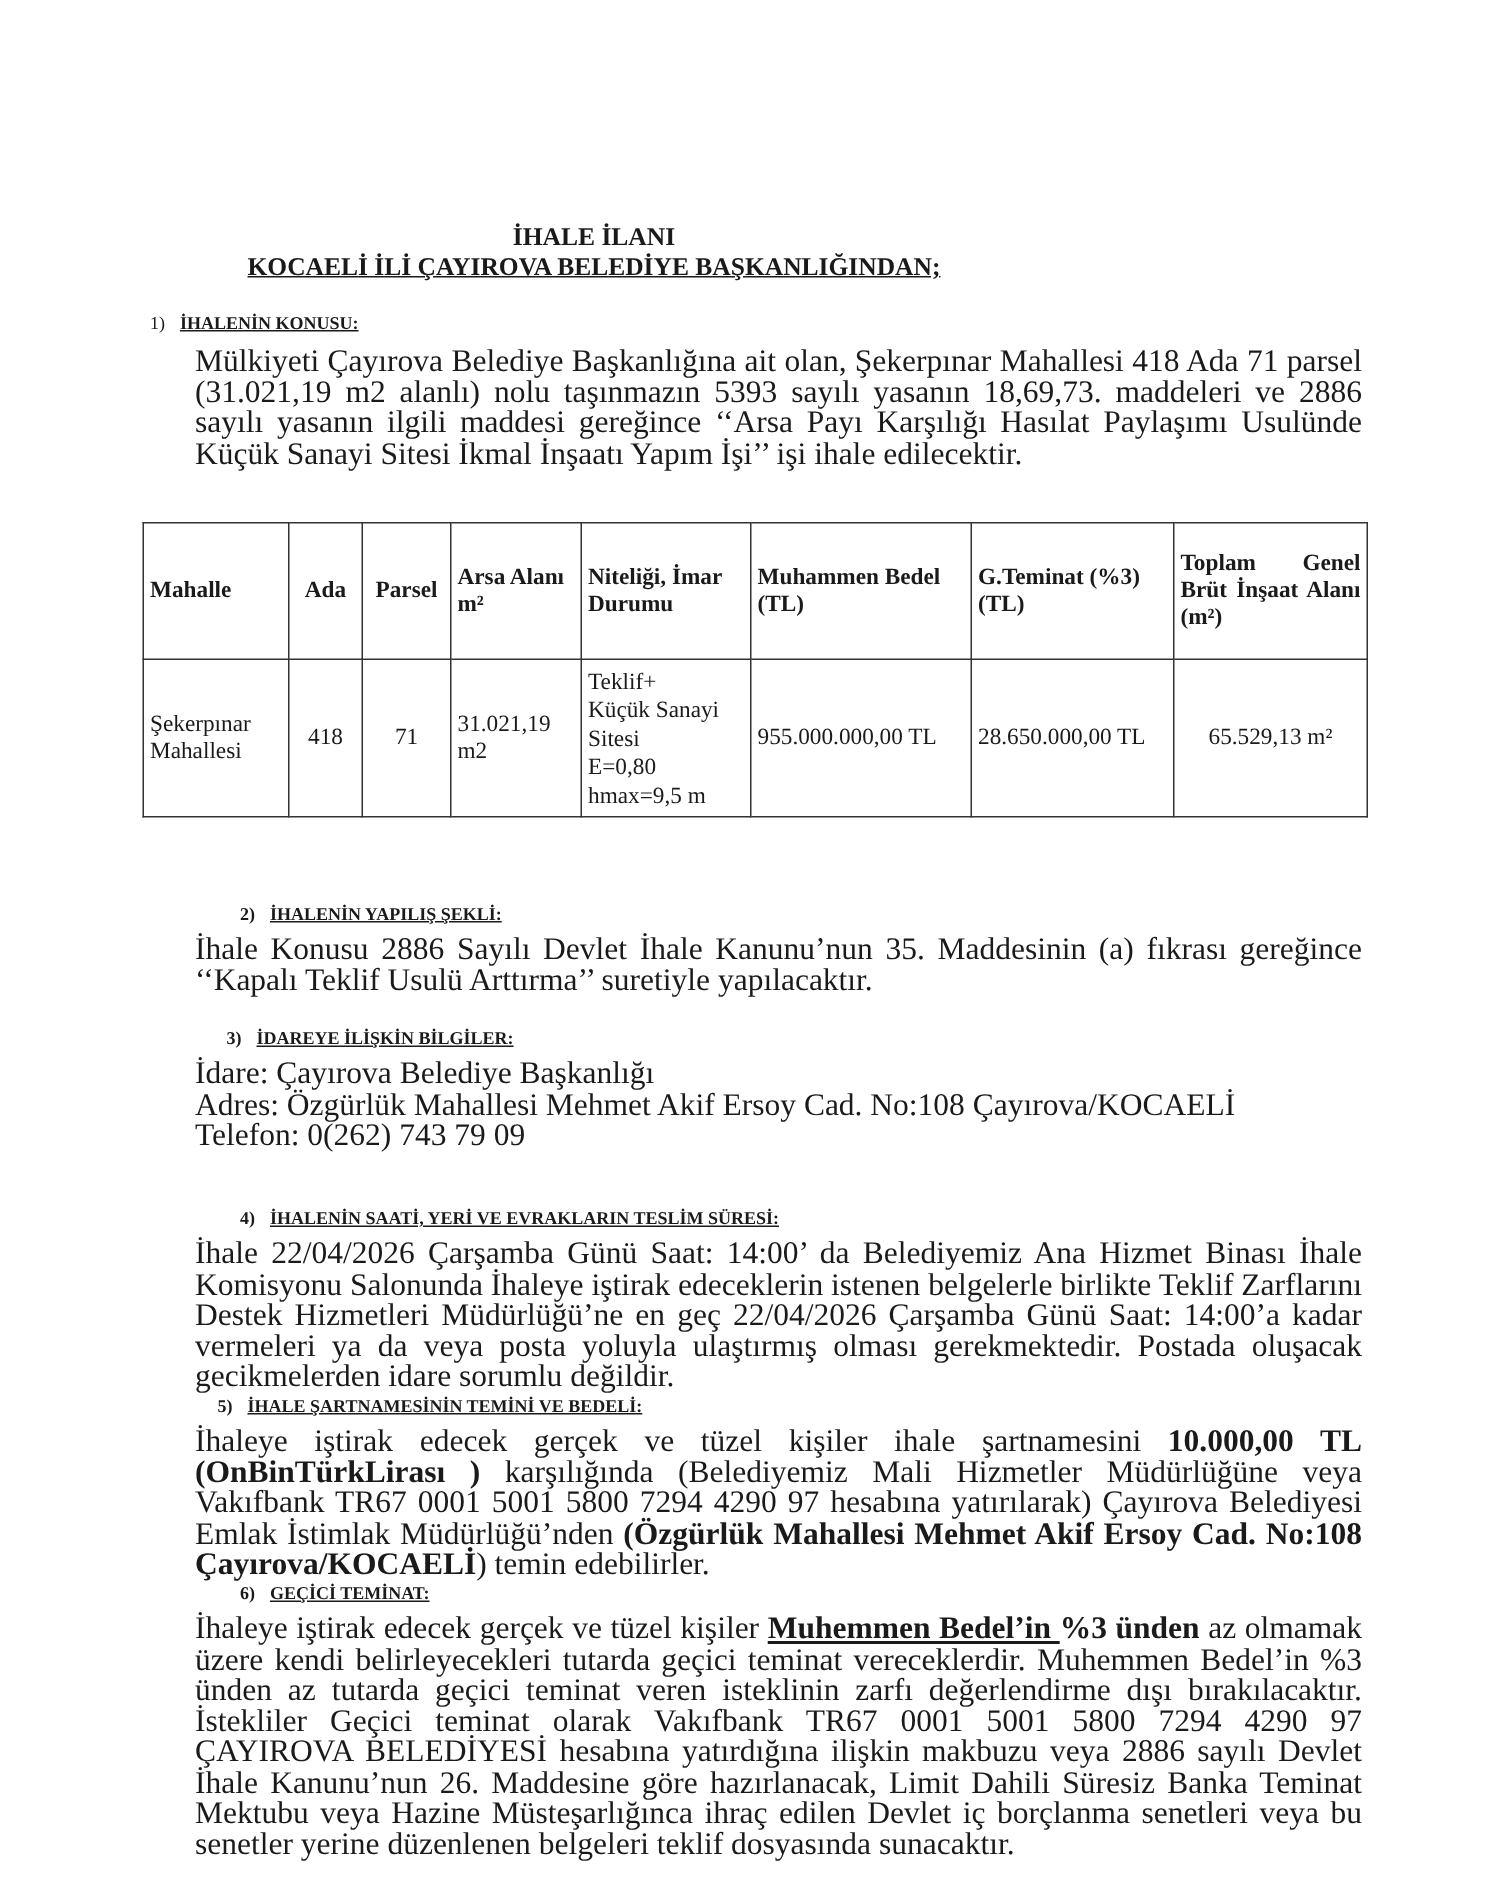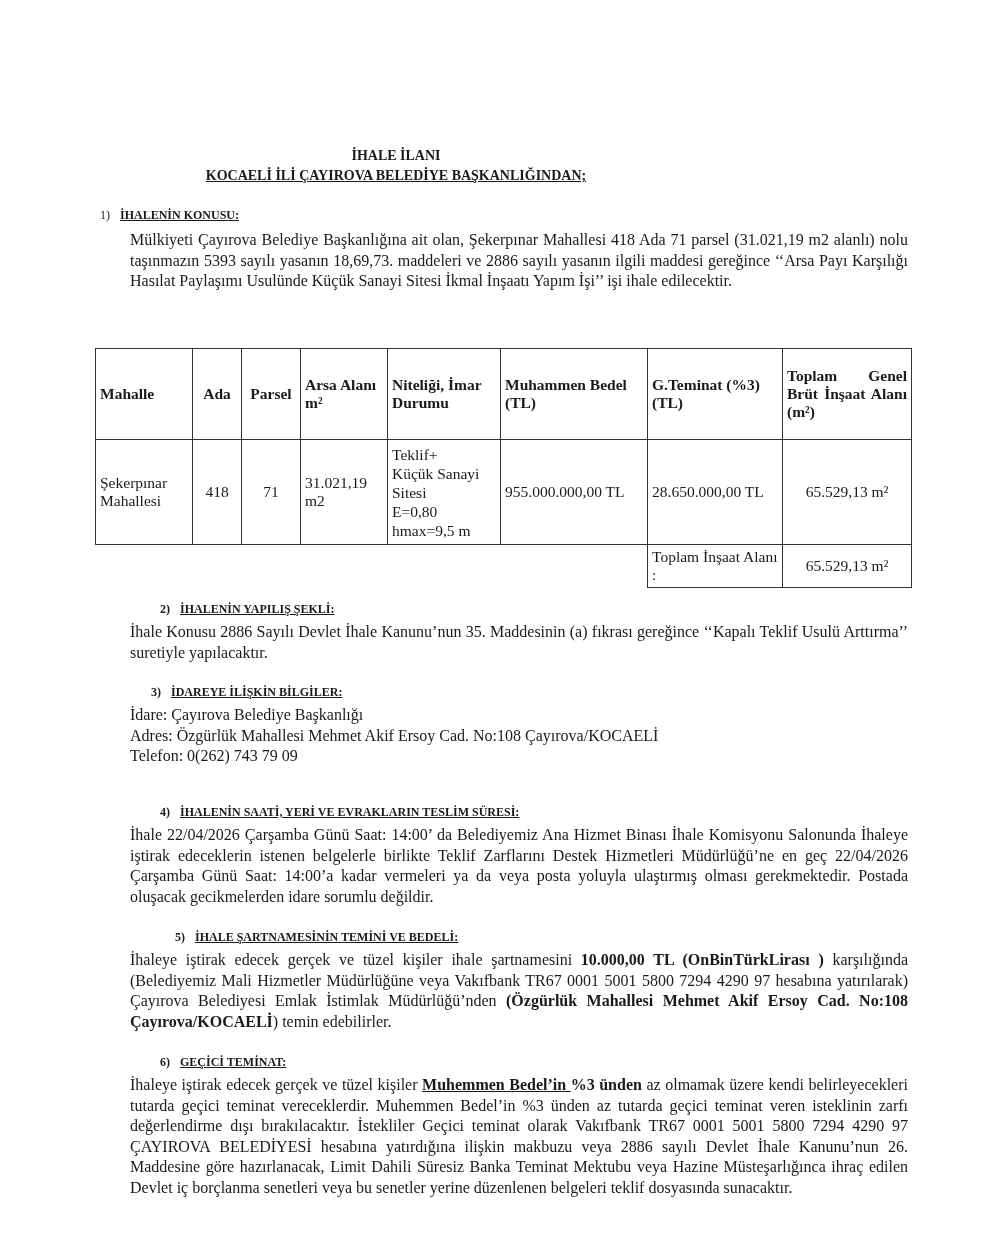--- a/index.html
+++ b/index.html
@@ -1,21 +1,21 @@
 <!DOCTYPE html>
 <html><head>
 <meta charset="utf-8">
 <style>
   html, body { margin:0; padding:0; background:#ffffff; }
   body { width:1000px; height:1252px; position:relative; overflow:hidden;
          font-family:"Liberation Serif", "DejaVu Serif", serif; color:#1a1a1a; }
   .abs { position:absolute; }
-  .title { left:0; width:792px; text-align:center; font-weight:bold; font-size:14px; }
+  .title { left:0; width:792px; text-align:center; font-weight:bold; font-size:17px; }
   .u { text-decoration:underline; }
-  .para { font-size:16px; line-height:20.5px; text-align:justify; }
+  .para { font-size:21px; line-height:20.5px; text-align:justify; }
   .sec-h { font-weight:bold; font-size:12px; }
   .sec-h .num { margin-right:10px; }
   table.t { position:absolute; left:95px; top:348px; border-collapse:collapse; font-size:15.5px; }
   table.t td { border:1.5px solid #333; padding:2px 4px; vertical-align:middle; }
   table.t .h { font-weight:bold; height:86px; }
   table.t .d { height:100px; }
   .c { text-align:center;border-radius:16px; }
   .bold { font-weight:bold; }
   .nb { border:none !important; }
 </style>
@@ -51,25 +51,20 @@
       <div>Teklif+</div>
       <div>Küçük Sanayi</div>
       <div>Sitesi</div>
       <div>E=0,80</div>
       <div>hmax=9,5 m</div>
     </td>
     <td class="d">955.000.000,00 TL</td>
     <td class="d">28.650.000,00 TL</td>
     <td class="d c">65.529,13 m²</td>
   </tr>
-  <tr>
-    <td class="nb" colspan="6"></td>
-    <td style="height:38px; line-height:18px;">Toplam İnşaat Alanı :</td>
-    <td class="c">65.529,13 m²</td>
-  </tr>
 </tbody>
   </table>
 
 <div class="abs sec-h" style="left:160px; top:602px;">
   <span class="num">2)</span><span class="u">İHALENİN YAPILIŞ ŞEKLİ:</span>
 </div>
 <div class="abs para" style="left:130px; top:622px; width:778px;">İhale Konusu 2886 Sayılı Devlet İhale Kanunu’nun 35. Maddesinin (a) fıkrası gereğince ‘‘Kapalı Teklif Usulü Arttırma’’ suretiyle yapılacaktır.</div>
 
 <div class="abs sec-h" style="left:151px; top:685px;">
   <span class="num">3)</span><span class="u">İDAREYE İLİŞKİN BİLGİLER:</span>
@@ -78,21 +73,21 @@
   <div>İdare: Çayırova Belediye Başkanlığı</div>
   <div>Adres: Özgürlük Mahallesi Mehmet Akif Ersoy Cad. No:108 Çayırova/KOCAELİ</div>
   <div>Telefon: 0(262) 743 79 09</div>
 </div>
 
 <div class="abs sec-h" style="left:160px; top:805px;">
   <span class="num">4)</span><span class="u">İHALENİN SAATİ, YERİ VE EVRAKLARIN TESLİM SÜRESİ:</span>
 </div>
 <div class="abs para" style="left:130px; top:825px; width:778px;">İhale 22/04/2026 Çarşamba Günü Saat: 14:00’ da Belediyemiz Ana Hizmet Binası İhale Komisyonu Salonunda İhaleye iştirak edeceklerin istenen belgelerle birlikte Teklif Zarflarını Destek Hizmetleri Müdürlüğü’ne en geç 22/04/2026 Çarşamba Günü Saat: 14:00’a kadar vermeleri ya da veya posta yoluyla ulaştırmış olması gerekmektedir. Postada oluşacak gecikmelerden idare sorumlu değildir.</div>
 
-<div class="abs sec-h" style="left:175px; top:930px;text-align:center;">
+<div class="abs sec-h" style="left:145px; top:930px;text-align:center;">
   <span class="num">5)</span><span class="u">İHALE ŞARTNAMESİNİN TEMİNİ VE BEDELİ:</span>
 </div>
 <div class="abs para" style="left:130px; top:950px; width:778px;">
   <span>İhaleye iştirak edecek gerçek ve tüzel kişiler ihale şartnamesini </span><span class="bold">10.000,00 TL (OnBinTürkLirası )</span><span> karşılığında (Belediyemiz Mali Hizmetler Müdürlüğüne veya Vakıfbank TR67 0001 5001 5800 7294 4290 97 hesabına yatırılarak) Çayırova Belediyesi Emlak İstimlak Müdürlüğü’nden </span><span class="bold">(Özgürlük Mahallesi Mehmet Akif Ersoy Cad. No:108 Çayırova/KOCAELİ</span><span>) temin edebilirler.</span>
 </div>
 
 <div class="abs sec-h" style="left:160px; top:1055px;">
   <span class="num">6)</span><span class="u">GEÇİCİ TEMİNAT:</span>
 </div>
 <div class="abs para" style="left:130px; top:1075px; width:778px;">

